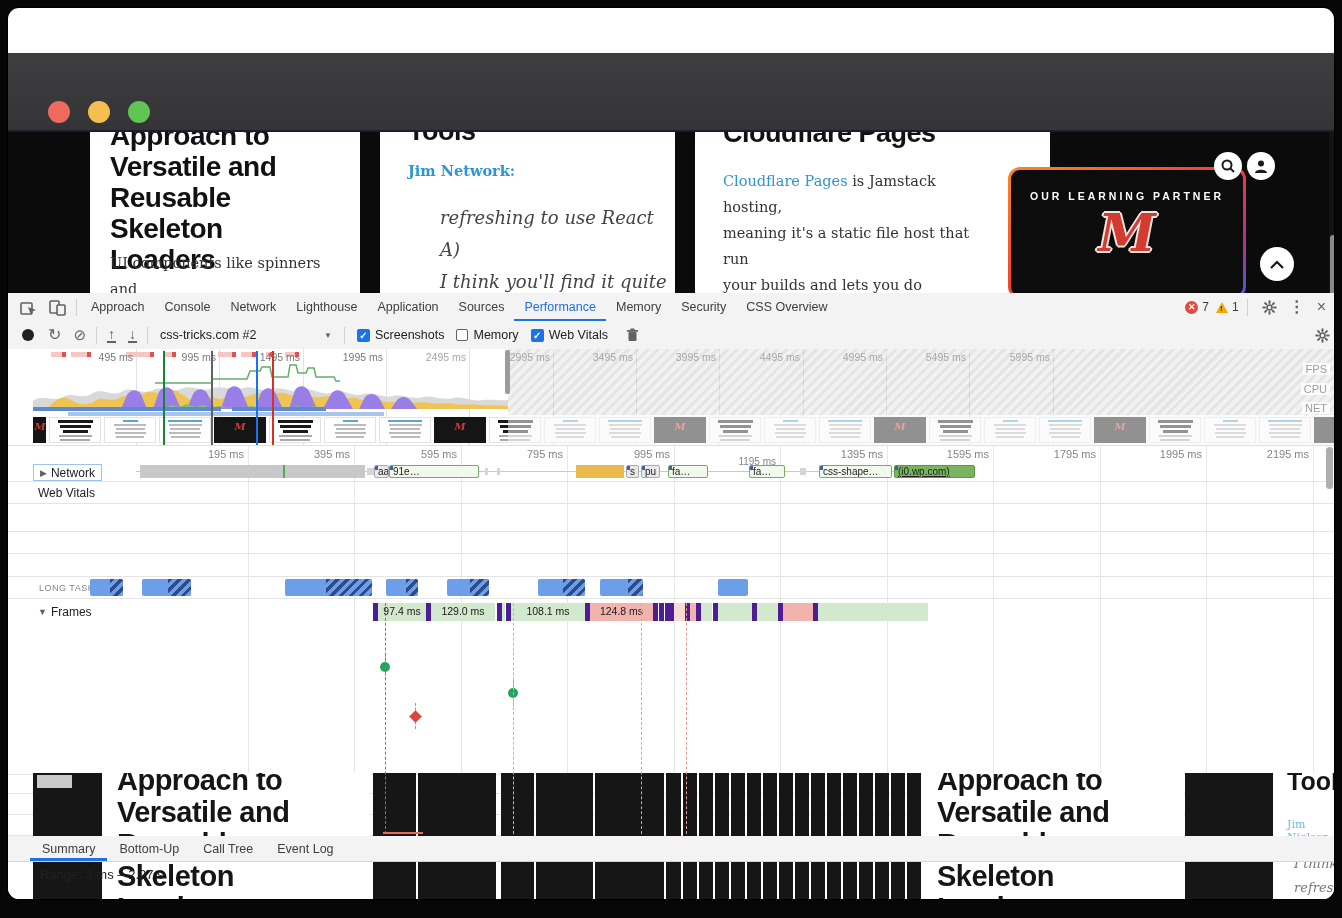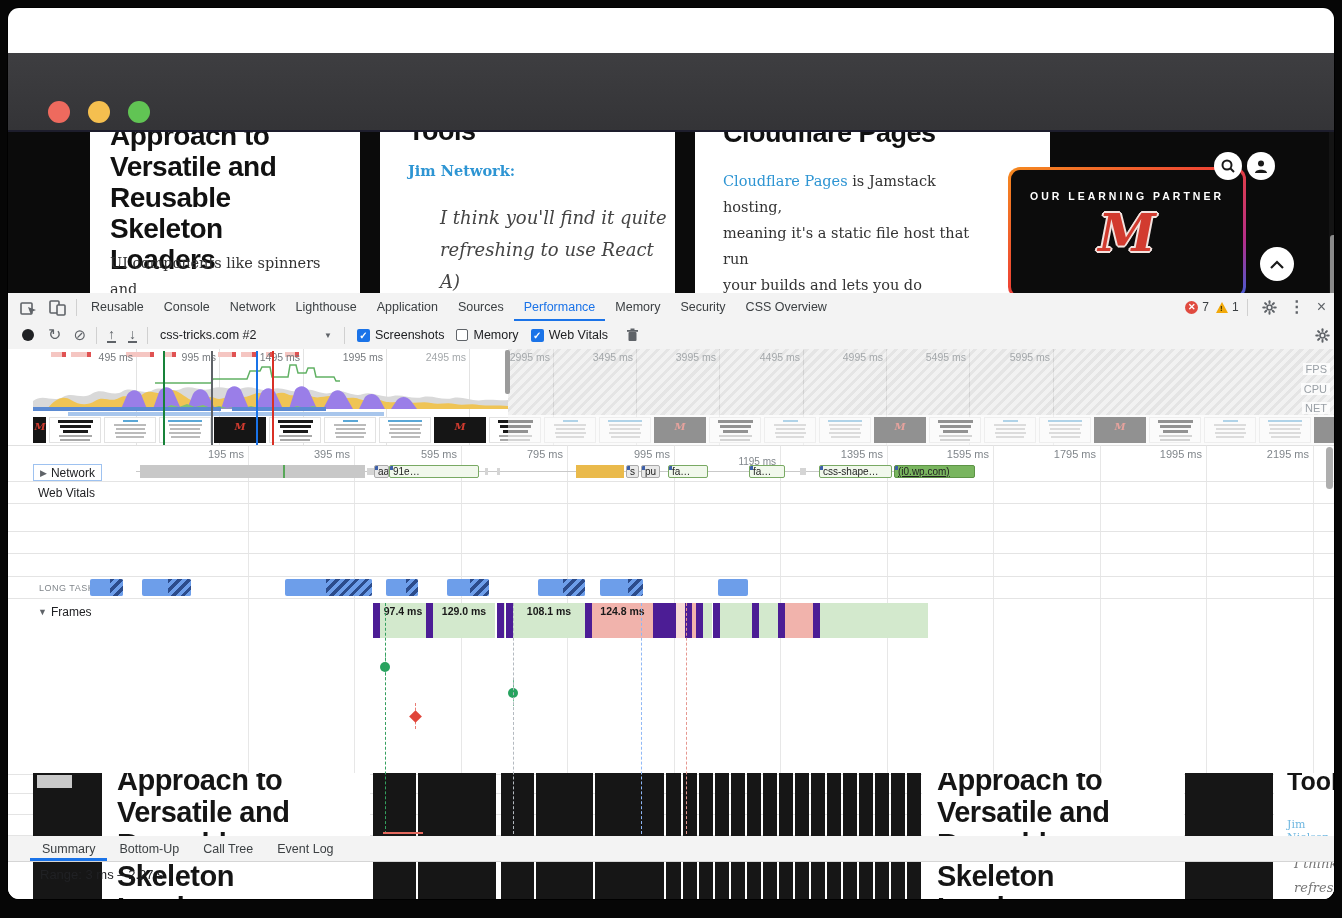--- a/index.html
+++ b/index.html
@@ -36,22 +36,22 @@
   .cb.off{background:#fff;border:1.5px solid #5f6368;width:10px;height:10px;}
   .cbwrap{display:flex;align-items:center;margin-right:12px;font-size:12.5px;color:#202124;}
   .hline{left:0;width:1334px;height:1px;background:#e4e4e4;}
   .rlabel{font-size:10.5px;color:#80868b;text-align:right;width:58px;}
   .gridv{width:1px;background:#e3e3e3;}
   .tracklabel{font-size:12px;color:#202124;}
   .tri{font-size:9px;color:#5f6368;margin-right:4px;}
   .chip{height:13px;border:1px solid #79a963;background:#f1f8ec;border-radius:2px;font-size:10px;
         line-height:12px;color:#222;overflow:hidden;white-space:nowrap;padding-left:3px;box-sizing:border-box;}
   .chip:before{content:"";position:absolute;left:0;top:0;width:3px;height:4px;background:#3d5fa8;}
-  .fcell{height:35px;border-left:7px solid #4c1d95;box-sizing:border-box;font-size:10.5px;color:#1a1a1a;
-         text-align:center;line-height:17px;overflow:hidden;white-space:nowrap;font-weight:bold;}
+  .fcell{height:18px;border-left:5px solid #4c1d95;box-sizing:border-box;font-size:10.5px;color:#1a1a1a;
+         text-align:center;line-height:17px;overflow:hidden;white-space:nowrap;}
   .fg{background:#d3e9cd;} .fr{background:#f1b3ac;} .fp{background:#f7d9d6;}
   .ltbar{height:17px;background:#6d9eea;border-radius:2px;overflow:hidden;}
   .ltbar .hatch{position:absolute;right:0;top:0;height:100%;
       background:repeating-linear-gradient(135deg,#2c4c8c 0 3px,#6d9eea 3px 7px);}
   .dashv{width:0;border-left:1px dashed #999;}
   .sframe{top:328px;height:153px;background:#161616;}
   .scard{top:328px;height:153px;background:#fff;overflow:hidden;}
   .scard h3{margin:-9px 0 0 15px;font-size:29px;line-height:32px;font-weight:800;color:#151515;
             letter-spacing:-0.5px;width:230px;}
   .drawer-tab{padding:0 12px;font-size:12.5px;color:#3c4043;height:24px;line-height:24px;}
@@ -77,22 +77,22 @@
         <div class="abs card" style="left:82px;width:270px;">
           <h2 class="abs" style="left:20px;top:-12px;width:210px;font-size:28px;line-height:31px;">Approach to Versatile and Reusable Skeleton Loaders</h2>
           <div class="abs serif" id="card1-lines" style="left:20px;top:118px;width:240px;font-size:14.5px;line-height:26px;color:#333;">
               <div>UI components like spinners and</div>
             </div>
         </div>
         <div class="abs card" style="left:372px;width:295px;">
           <h2 class="abs" style="left:28px;top:-16px;">Tools</h2>
           <div class="abs serif" style="left:28px;top:30px;color:#2e95d3;font-size:14.5px;font-weight:bold;">Jim Network:</div>
           <div class="abs quote" id="card2-quote" style="left:60px;top:70px;width:230px;font-size:18px;line-height:32px;">
+              <div>refreshing to use React A)</div>
               <div>I think you'll find it quite</div>
-              <div>refreshing to use React A)</div>
             </div>
         </div>
         <div class="abs card" style="left:687px;width:355px;">
           <h2 class="abs" style="left:28px;top:-14px;">Cloudflare Pages</h2>
           <div class="abs serif" id="card3-lines" style="left:28px;top:36px;width:260px;font-size:14.5px;line-height:26px;color:#333;">
               <div><span style="color: rgb(46, 149, 211);">Cloudflare Pages</span> is Jamstack hosting,</div>
               <div>meaning it's a static file host that run</div>
               <div>your builds and lets you do dynamic</div>
             </div>
         </div>
@@ -133,21 +133,21 @@
             </svg>
           </span>
           <span class="toolbtn">
             <svg class="icon-svg" width="17" height="17" viewBox="0 0 17 17">
               <rect x="1" y="2" width="9" height="12" rx="1" fill="none" stroke="#5f6368" stroke-width="1.6"></rect>
               <rect x="8" y="6" width="8" height="10" rx="1" fill="#f3f3f3" stroke="#5f6368" stroke-width="1.6"></rect>
             </svg>
           </span>
           <span class="vsep"></span>
           <span id="dt-tabs" style="display:flex;">
-              <span class="dttab">Reusable</span>
+              <span class="dttab">Approach</span>
               <span class="dttab">Console</span>
               <span class="dttab">Network</span>
               <span class="dttab">Lighthouse</span>
               <span class="dttab">Application</span>
               <span class="dttab">Sources</span>
               <span class="dttab sel">Performance</span>
               <span class="dttab">Memory</span>
               <span class="dttab">Security</span>
               <span class="dttab">CSS Overview</span>
             </span>

